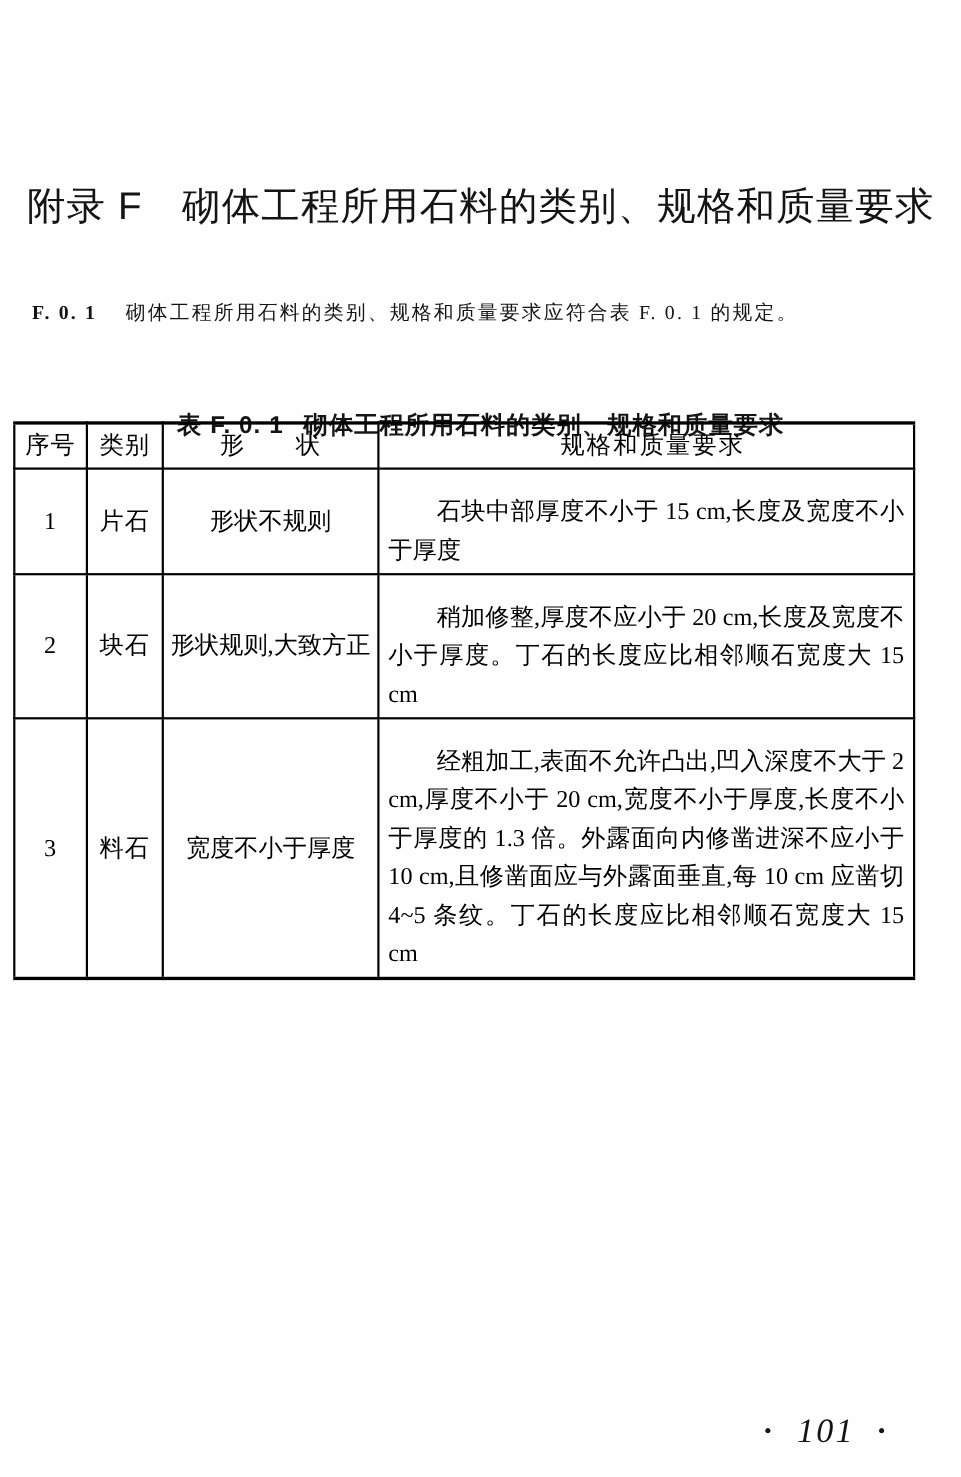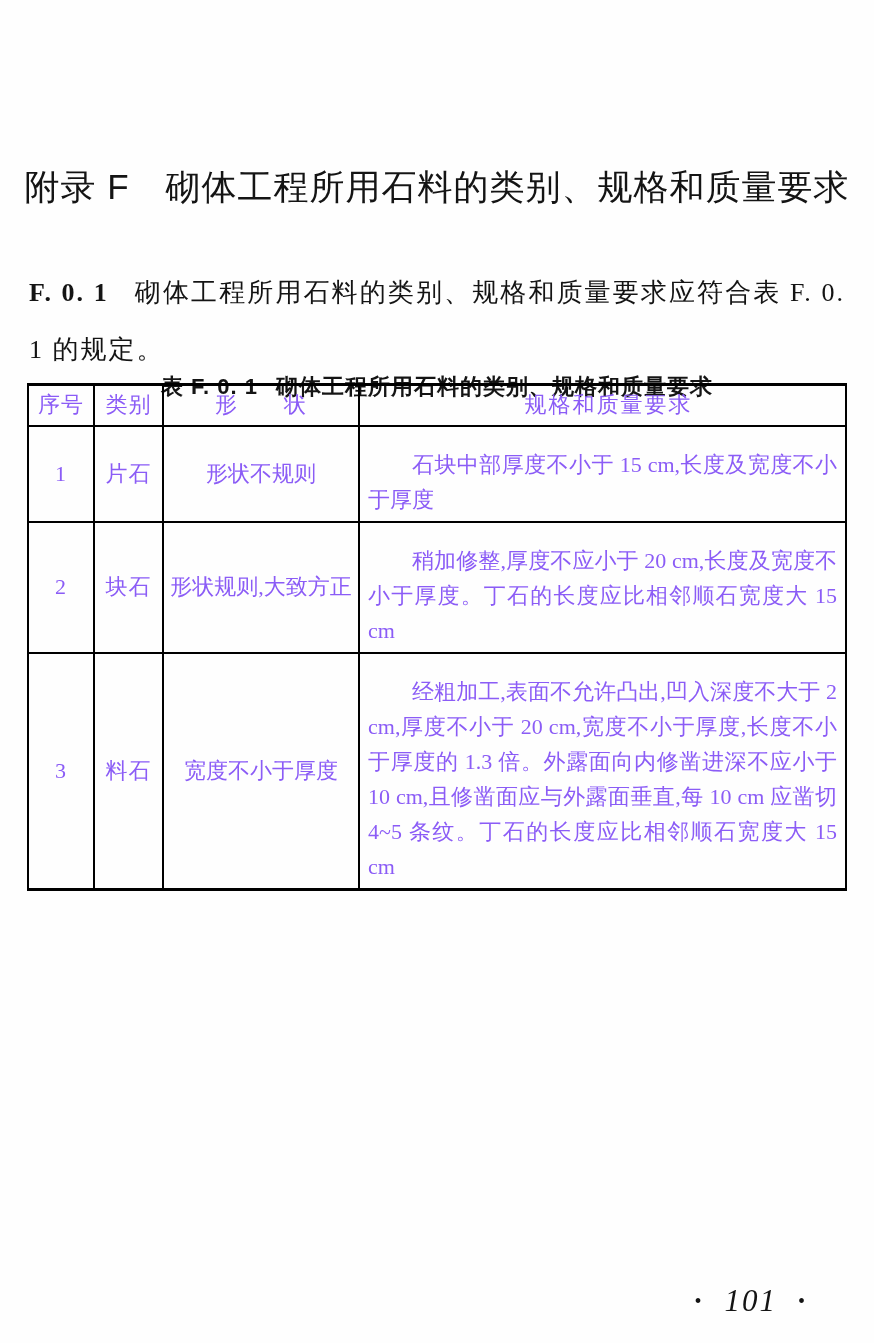--- a/index.html
+++ b/index.html
@@ -31,21 +31,21 @@
     white-space: nowrap;
   }
   .doc-title .title-gap { display: inline-block; width: 36px; }
 
   
   .clause {
     position: absolute;
     top: 238px;
     left: 29px;
     width: 816px;
-    font-size: 26px;
+    font-size: 18px;
     line-height: 57px;
     text-align: justify;
     letter-spacing: 2px;
   }
   .clause .clause-label {
     font-weight: bold;
     letter-spacing: 2px;
   }
   .clause .clause-gap { display: inline-block; width: 26px; }
 
@@ -62,26 +62,26 @@
     letter-spacing: 1px;
     white-space: nowrap;
     margin-top: 28px;
   }
   .table-caption .caption-gap { display: inline-block; width: 18px; }
 
   
   table.stone-table {
     position: absolute;
     top: 383px;
-    left: 27px;
+    left: 12px;
     width: 818px;
     border-collapse: collapse;
     table-layout: fixed;
     font-size: 22px;
-    color: #8b5cf6;
+    color: #000000;
   }
   table.stone-table {
     border: 2px solid #000;
     border-top-width: 3px;
     border-bottom-width: 3px;
   }
   .stone-table th, .stone-table td {
     border: 2px solid #000;
     font-weight: normal;
     padding: 0;

